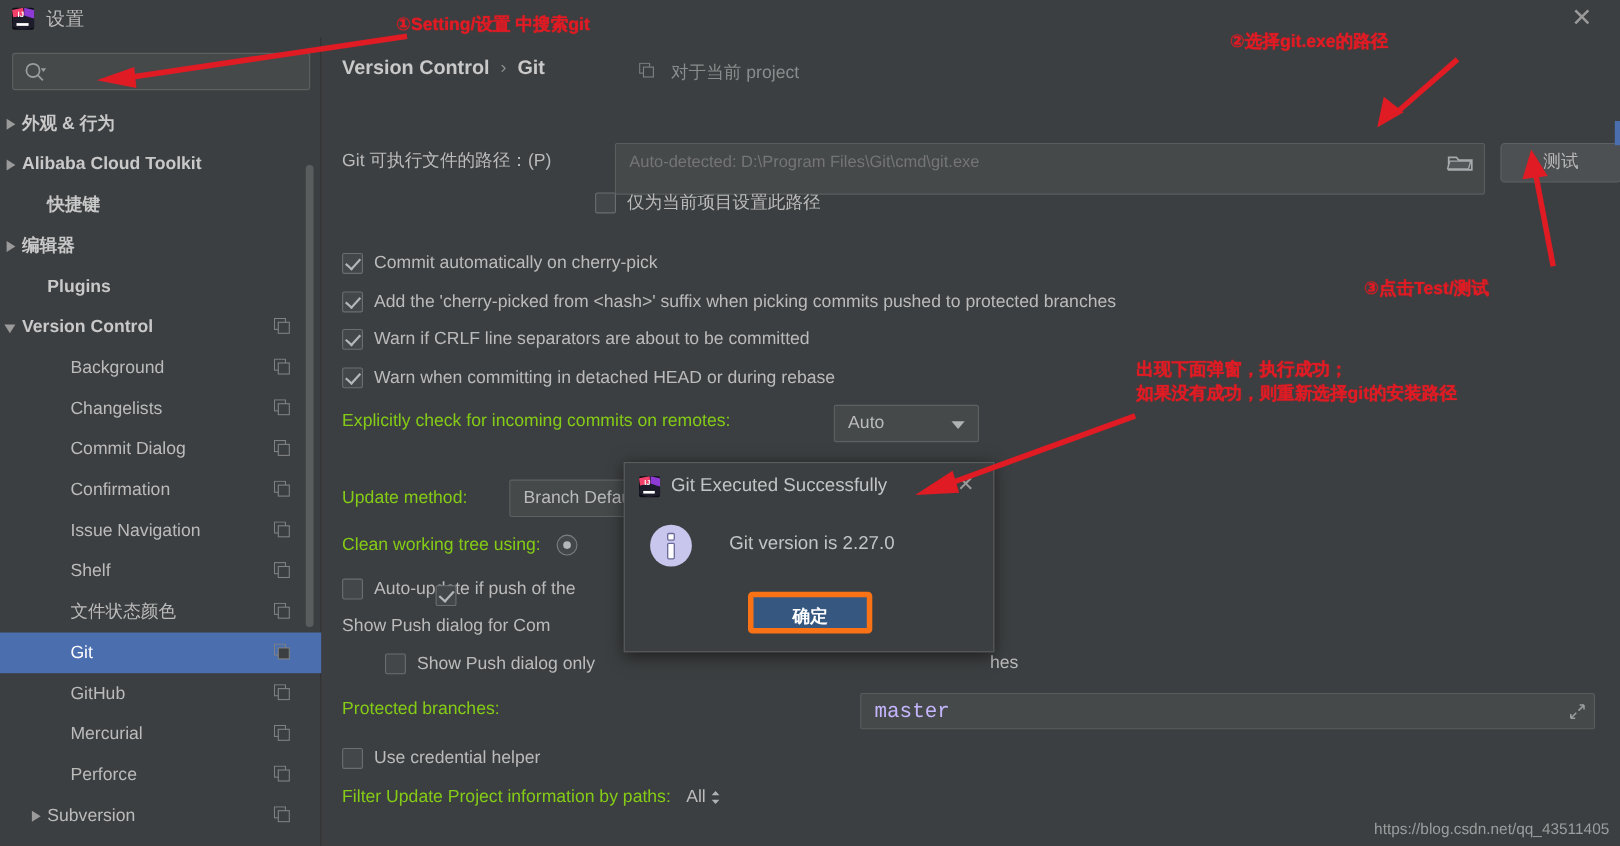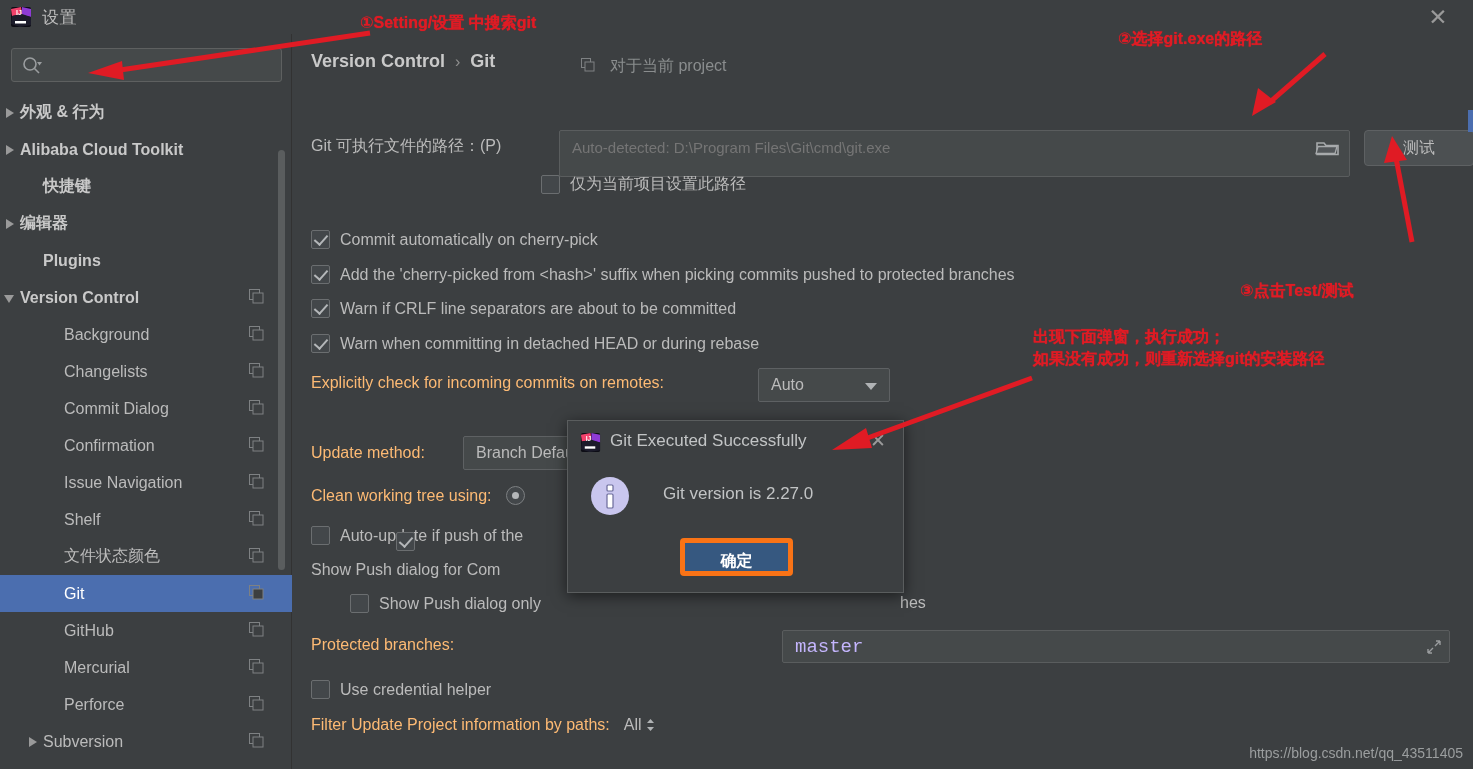--- a/index.html
+++ b/index.html
@@ -153,21 +153,21 @@
     height: 34px; color: #bbbbbb; font-size: 16px;
     display: flex; align-items: center; padding: 0 0 0 12px; cursor: pointer;
     position: relative;
   }
   .combo .caret {
     position: absolute; right: 12px; top: 14px;
     border-top: 7px solid #b0b3b5;
     border-left: 6px solid transparent; border-right: 6px solid transparent;
   }
 
-  .inline-lbl { font-size: 16px; color: #fdba74; white-space: nowrap; }
+  .inline-lbl { font-size: 16px; color: #84cc16; white-space: nowrap; }
 
   .pb-field {
     position: absolute; left: 489px; top: 596px; width: 668px; height: 33px;
     background: #45494a; border: 1px solid #5a5d5e; border-radius: 2px;
   }
   .pb-field input {
     position: absolute; left: 12px; top: 0; width: 600px; height: 31px;
     background: transparent; border: none; outline: none;
     color: #c4b5fd; font-size: 19px;
     font-family: "Liberation Mono", "DejaVu Sans Mono", monospace;
@@ -558,17 +558,17 @@
     <path d="M32 6 L47 30 L24 33 Z" fill="#e01b24"></path>
   </svg>
 
   <svg class="arrow-svg" style="left:820px; top:370px; width:220px; height:85px;" viewBox="0 0 220 85">
     <line x1="212" y1="8" x2="42" y2="70" stroke="#e01b24" stroke-width="5"></line>
     <path d="M12 80 L46 58 L52 78 Z" fill="#e01b24"></path>
   </svg>
 
   <div class="anno" style="left:360px; top:12px;">①Setting/设置 中搜索git</div>
   <div class="anno" style="left:1118px; top:28px;">②选择git.exe的路径</div>
-  <div class="anno" style="left:1240px; top:252px;margin-top:28px;">③点击Test/测试</div>
+  <div class="anno" style="left:1240px; top:252px;">③点击Test/测试</div>
   <div class="anno" style="left:1033px; top:326px;">出现下面弹窗，执行成功；
 如果没有成功，则重新选择git的安装路径</div>
 
 </div>
 
 </body></html>

